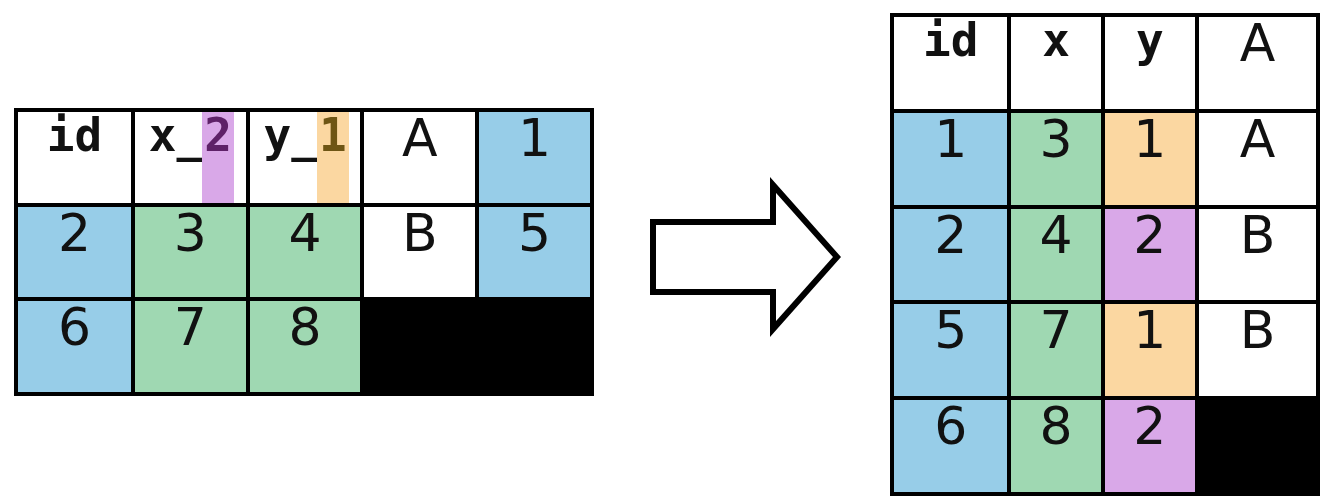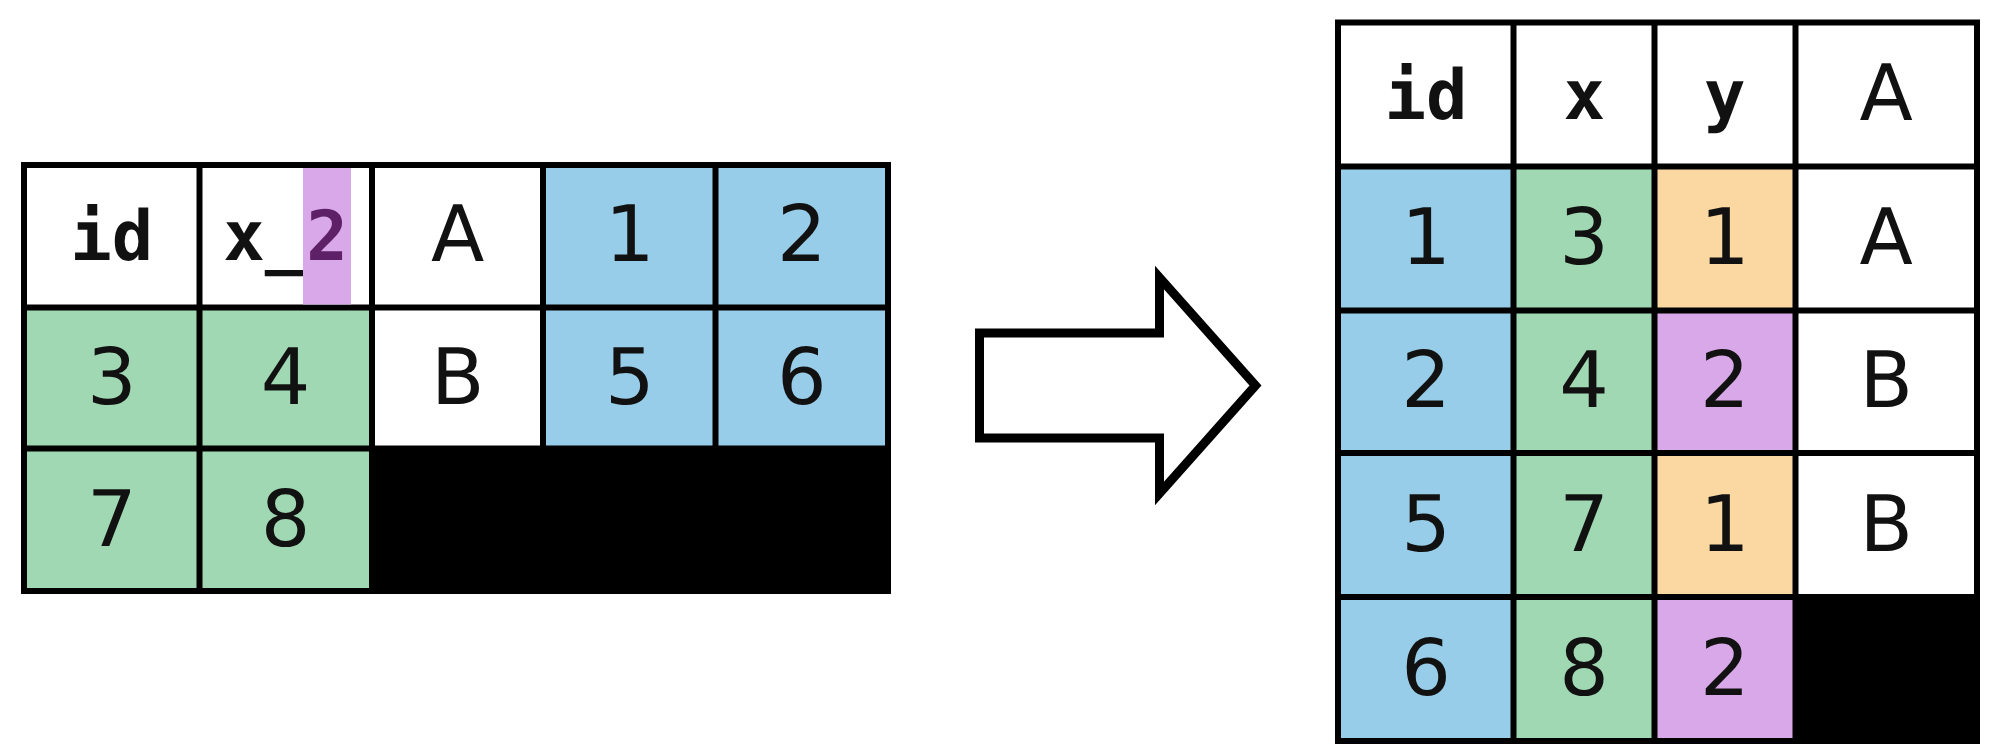--- a/index.html
+++ b/index.html
@@ -27,21 +27,21 @@
     grid-template-rows: 1fr 1fr 1fr;
   }
   .t-right {
     left: 890px; top: 13px; width: 430px; height: 483px;
     grid-template-columns: 1.27fr 1fr 1.01fr 1.31fr;
     grid-template-rows: repeat(5, 1fr);
   }
   .cell {
     background: #ffffff;
     display: flex;
-    align-items: center;
+    align-items: flex-start;
     justify-content: center;
     position: relative;
     overflow: hidden;
   }
   .vtext {
     font-family: "DejaVu Sans", sans-serif;
     font-size: 52px;
     color: #111111;
     line-height: 1;
   }
@@ -78,20 +78,23 @@
 
 <div class="canvas">
 
   <div class="tbl t-left">
 
     <div class="cell">
       <span class="hline"><span class="htext">id</span></span>
     </div>
     <div class="cell">
       <span class="hline"><span class="htext">x_</span><span class="suf"><span class="stripe" data-hl="purple"></span><span class="htext sufdigit" data-digit="2">2</span></span></span>
+    </div>
+    <div class="cell">
+      <span class="hline"><span class="htext">y_</span><span class="suf"><span class="stripe" data-hl="orange"></span><span class="htext sufdigit" data-digit="1">1</span></span></span>
     </div>
 
     <div class="cell">
         <span class="vtext">A</span>
       </div>
     <div class="cell c-blue">
         <span class="vtext">1</span>
       </div>
     <div class="cell c-blue">
         <span class="vtext">2</span>

